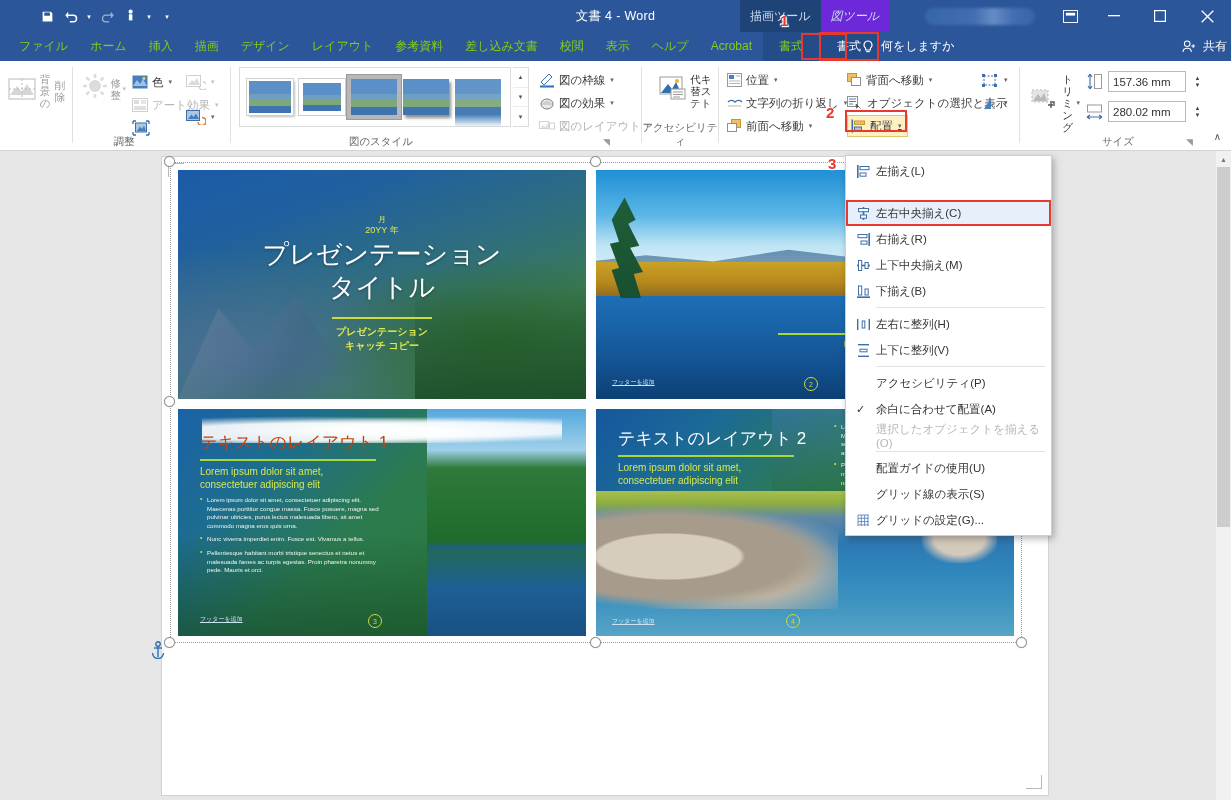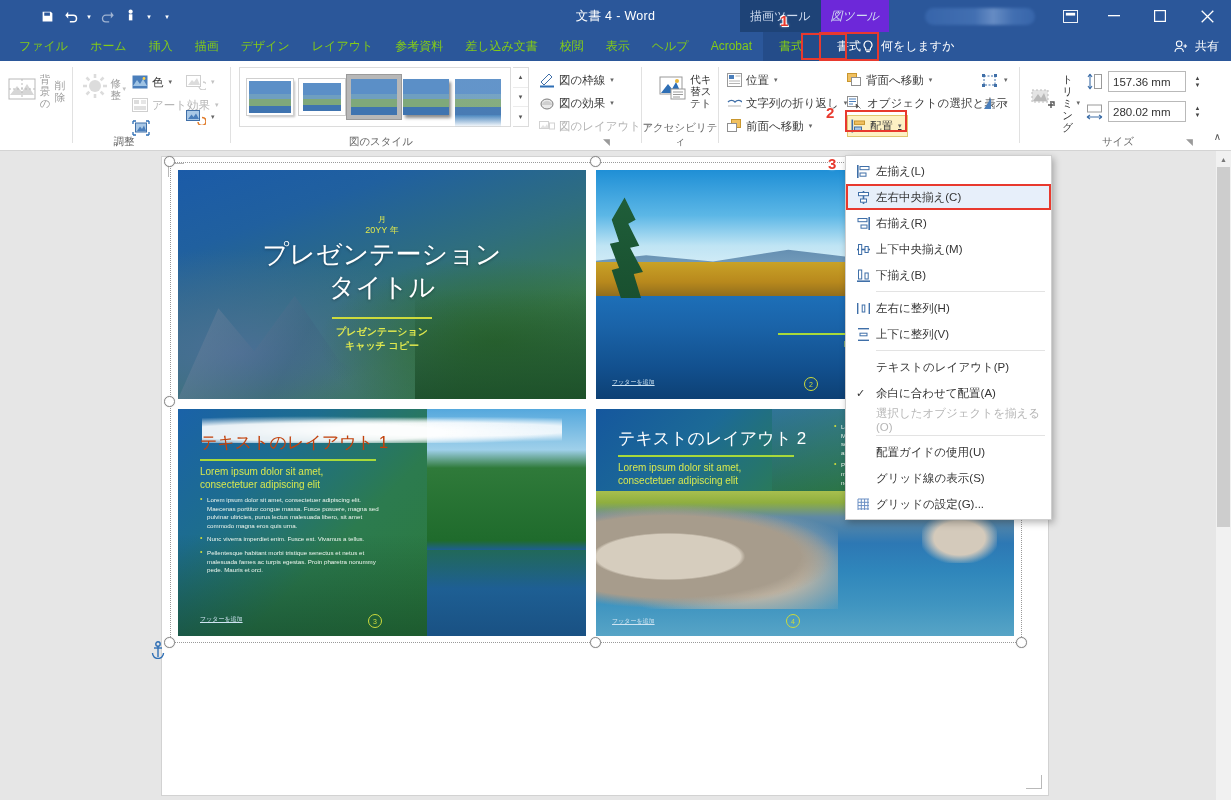--- a/index.html
+++ b/index.html
@@ -54,21 +54,21 @@
   .tabs { position: absolute; left: 8px; top: 0; display: flex; height: 29px; }
   .tab {
     height: 29px; line-height: 29px; padding: 0 11px; font-size: 12px; color: #84cc16; white-space: nowrap;
   }
   .tab.ctx-a { background: #244c89; padding: 0 16px;}
   .tab.active-fmt {
     background: #244c89; padding: 0 18px; color:#ffffff;
     outline: 2px solid #e8392e; outline-offset: -2px;
   }
   .tellme { position: absolute; left: 862px; top: 0; height: 29px; display: flex; align-items: center; gap: 7px; font-size: 12px; color: #fff; }
-  .share { position: absolute; right: 12px; top: 0; height: 29px; display: flex; align-items: center; gap: 6px; font-size: 12px; color: #fff; }
+  .share { position: absolute; right: 4px; top: 0; height: 29px; display: flex; align-items: center; gap: 6px; font-size: 12px; color: #fff; }
 
   
   .ribbon {
     position: absolute; top: 61px; left: 0; width: 1231px; height: 90px;
     background: #fff; border-bottom: 1px solid #d4d4d4;
   }
   .rgroup { position: absolute; top: 0; height: 90px; }
   .rgroup .glabel {
     position: absolute; bottom: 2px; left: 0; width: 100%; text-align: center;
     font-size: 10.5px; color: #666;
@@ -259,21 +259,21 @@
     background: #fff; border: 1px solid #cfcfcf; box-shadow: 2px 3px 7px rgba(0,0,0,.28);
     padding: 2px 0; z-index: 60;
   }
   .mitem {
     display: flex; align-items: center; height: 26px; font-size: 11.5px; color: #333; padding-left: 4px;
   }
   .mitem .mico { width: 26px; display: flex; align-items: center; justify-content: center; color: #3f6fa8; }
   .mitem .mlbl { flex: 1; }
   .mitem.dis { color: #b6b6b6; }
   .mitem.dis .mico { opacity: .4; }
-  .mitem.hl { outline: 2px solid #e8392e; outline-offset: -2px; background: #e7effa; }
+  .mitem.hl { outline: 2px solid #e8392e; outline-offset: -2px; background: #e7effa; margin-top: 16px; }
   .mitem .chk { position: absolute; left: 10px; font-size: 11px; color: #333; }
   .msep { height: 1px; background: #e3e3e3; margin: 3px 6px 3px 30px; }
 
   
   .redbox { position: absolute; border: 2px solid #e8392e; pointer-events: none; z-index: 70; }
   .stepnum {
     position: absolute; z-index: 80; color: #e8392e; font-weight: 700; font-size: 15px;
     font-family: "Liberation Sans", sans-serif; text-shadow: 0 0 2px #fff, 0 0 3px #fff, 1px 1px 0 #fff, -1px -1px 0 #fff;
   }
 
@@ -906,21 +906,21 @@
             <rect x="3" y="5.2" width="7" height="2.6" fill="#fff" stroke="#3f6fa8"></rect>
           </svg>
       </span>
       <span class="mlbl">上下に整列(V)</span>
     </div>
 
     <div class="msep"></div>
 
     <div class="mitem">
       <span class="mico"></span>
-      <span class="mlbl">テキストのレイアウト(P)</span>
+      <span class="mlbl">アクセシビリティ(P)</span>
     </div>
 
     <div class="mitem" style="position:relative;">
       <span class="chk">✓</span>
       <span class="mico"></span>
       <span class="mlbl">余白に合わせて配置(A)</span>
     </div>
 
     <div class="mitem dis">
       <span class="mico"></span>

